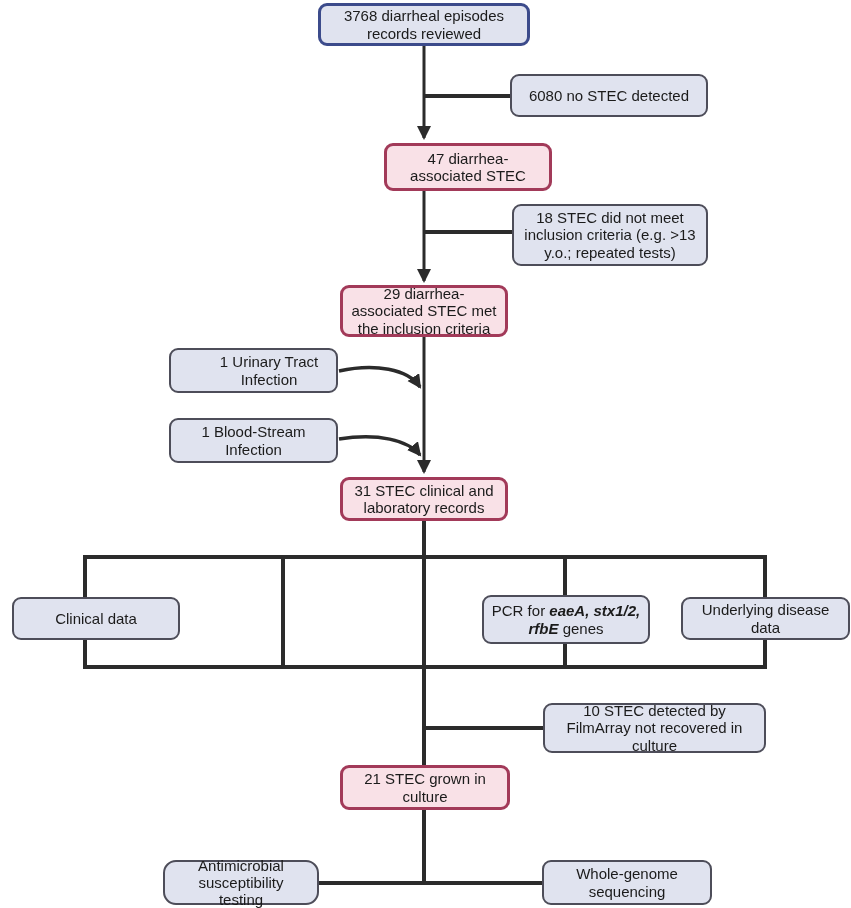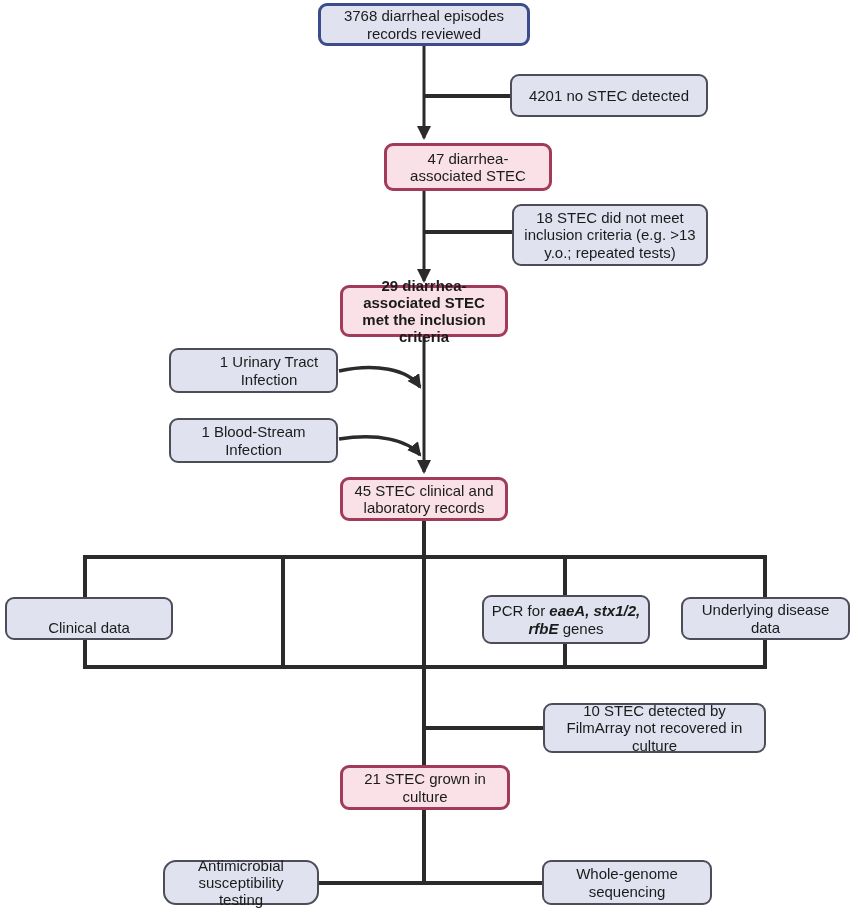--- a/index.html
+++ b/index.html
@@ -80,48 +80,48 @@
     <path class="link sw4" d="M424 728 H544"></path>
     <path class="link sw4" d="M424 810 V883"></path>
     <path class="link sw4" d="M318 883 H542"></path>
   </svg>
 
   <div class="box blue" style="left:318px; top:3px; width:212px; height:43px;">
     <span>3768 diarrheal episodes records reviewed</span>
   </div>
 
   <div class="box" style="left:510px; top:74px; width:198px; height:43px;">
-    <span>4201 no STEC detected</span>
+    <span>6080 no STEC detected</span>
   </div>
 
   <div class="box pink" style="left:340px; top:143px; width:168px; height:48px;margin-left:44px;">
     <span>47 diarrhea-associated STEC</span>
   </div>
 
   <div class="box" style="left:512px; top:204px; width:196px; height:62px;">
     <span>18 STEC did not meet inclusion criteria (e.g. &gt;13 y.o.; repeated tests)</span>
   </div>
 
-  <div class="box pink" style="left:340px; top:285px; width:168px; height:52px;font-weight:bold;">
+  <div class="box pink" style="left:340px; top:285px; width:168px; height:52px;">
     <span>29 diarrhea-associated STEC met the inclusion criteria</span>
   </div>
 
   <div class="box" style="left:169px; top:348px; width:169px; height:45px;padding-left:36px;">
     <span>1 Urinary Tract Infection</span>
   </div>
 
   <div class="box" style="left:169px; top:418px; width:169px; height:45px;">
     <span>1 Blood-Stream Infection</span>
   </div>
 
   <div class="box pink" style="left:340px; top:477px; width:168px; height:44px;">
-    <span>45 STEC clinical and laboratory records</span>
+    <span>31 STEC clinical and laboratory records</span>
   </div>
 
-  <div class="box" style="left:5px; top:597px; width:168px; height:43px;align-items:flex-end;">
+  <div class="box" style="left:12px; top:597px; width:168px; height:43px;">
     <span>Clinical data</span>
   </div>
 
 
   <div class="box" style="left:482px; top:595px; width:168px; height:49px;">
     <span>PCR for <i>eaeA, stx1/2,</i> <i>rfbE</i> genes</span>
   </div>
 
   <div class="box" style="left:681px; top:597px; width:169px; height:43px;">
     <span>Underlying disease data</span>

